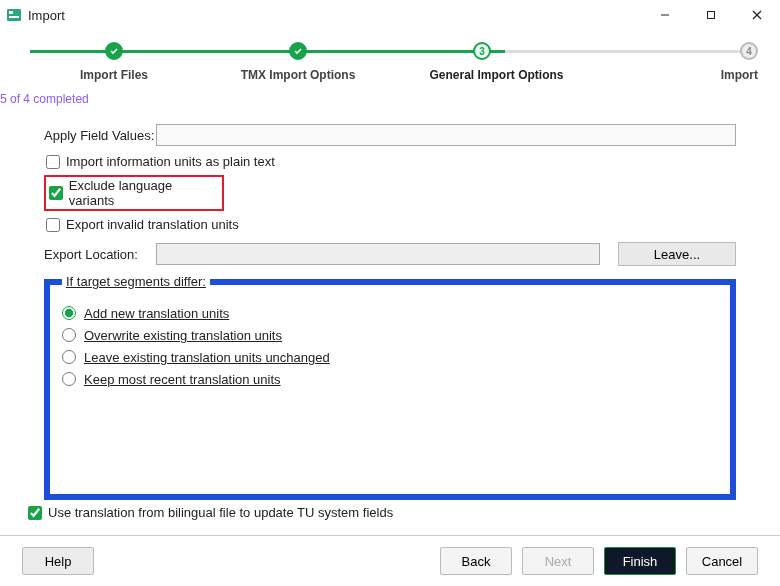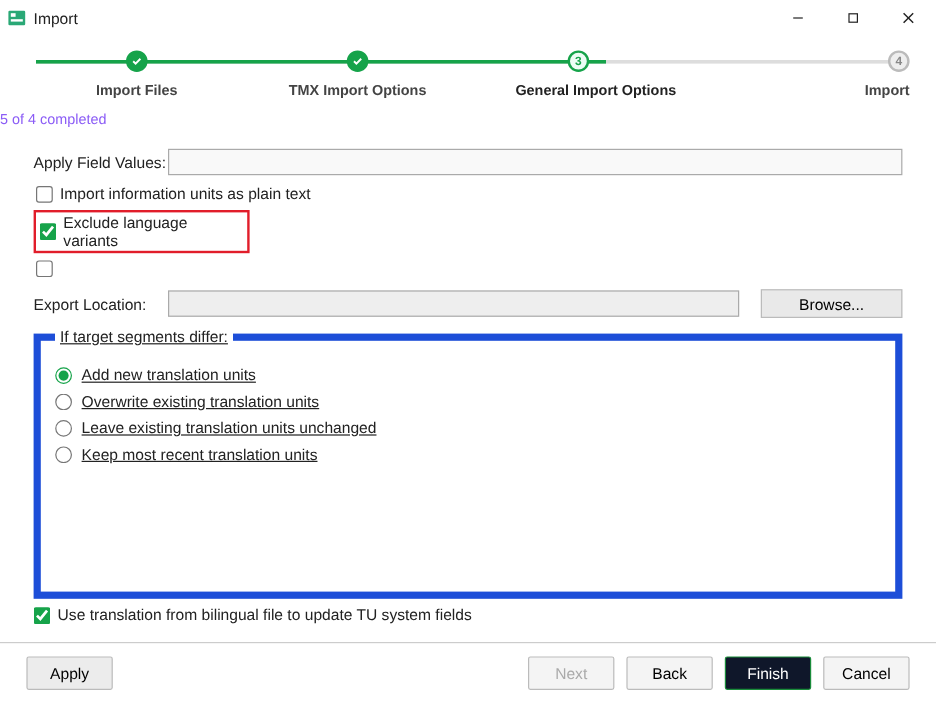--- a/index.html
+++ b/index.html
@@ -96,21 +96,21 @@
   .step:first-child { align-items: flex-start; }
   .step:last-child { align-items: flex-end; }
 
   .status-line {
     padding: 6px 24px 12px 0;
     color: #8b5cf6;
     font-size: 12px;
   }
 
   .content {
-    padding: 0 28px;
+    padding: 0 44px;
   }
 
   .row { display: flex; align-items: center; margin: 6px 0; }
   .row label.lab { width: 112px; }
   .row .field {
     flex: 1;
     height: 22px;
     border: 1px solid #aaa;
     background: #f9f9f9;
     padding: 0 4px;
@@ -145,21 +145,21 @@
     border: 6px solid #1d4ed8;
     margin: 8px 0 0 0;
     padding: 10px 12px 10px 12px;
     text-decoration: underline;
   }
   fieldset.group legend {
     font-size: 13px;
     padding: 0 4px;
   }
   .radio-row {
-    display: flex; align-items: center;
+    display: flex; 
     margin: 7px 0;
   }
   .radio-row input { margin: 0 8px 0 0; }
 
   .bottom-check {
     position: absolute;
     left: 28px;
     bottom: 66px;
     display: flex; align-items: center;
   }
@@ -280,26 +280,27 @@
     <span>Import information units as plain text</span>
   </div>
 
   <div class="chk-row highlight">
     <input type="checkbox" checked="" style="">
     <span>Exclude language variants</span>
   </div>
 
   <div class="chk-row">
     <input type="checkbox" style="">
+    <span>Export invalid translation units</span>
   </div>
 
   <div class="row" style="margin-top:8px;">
     <label class="lab">Export Location:</label>
     <input class="field" type="text" disabled="" value="" style="">
-    <button class="side-btn">Browse...</button>
+    <button class="side-btn">Leave...</button>
   </div>
 
   <fieldset class="group">
     <legend>If target segments differ:</legend>
     <div class="radio-row">
       <input type="radio" name="targ" checked="" style="">
       <span>Add new translation units</span>
     </div>
     <div class="radio-row">
       <input type="radio" name="targ" style="">
@@ -319,19 +320,19 @@
 </div>
 
 <div class="bottom-check">
   <input type="checkbox" checked="" style="">
   <span>Use translation from bilingual file to update TU system fields</span>
 </div>
 
 <div class="separator"></div>
 
 <div class="footer">
-  <button class="btn help">Apply</button>
+  <button class="btn help">Help</button>
   <span class="spacer"></span>
+  <button class="btn">Back</button>
   <button class="btn disabled">Next</button>
-  <button class="btn">Back</button>
   <button class="btn primary">Finish</button>
   <button class="btn">Cancel</button>
 </div>
 
 </body></html>

